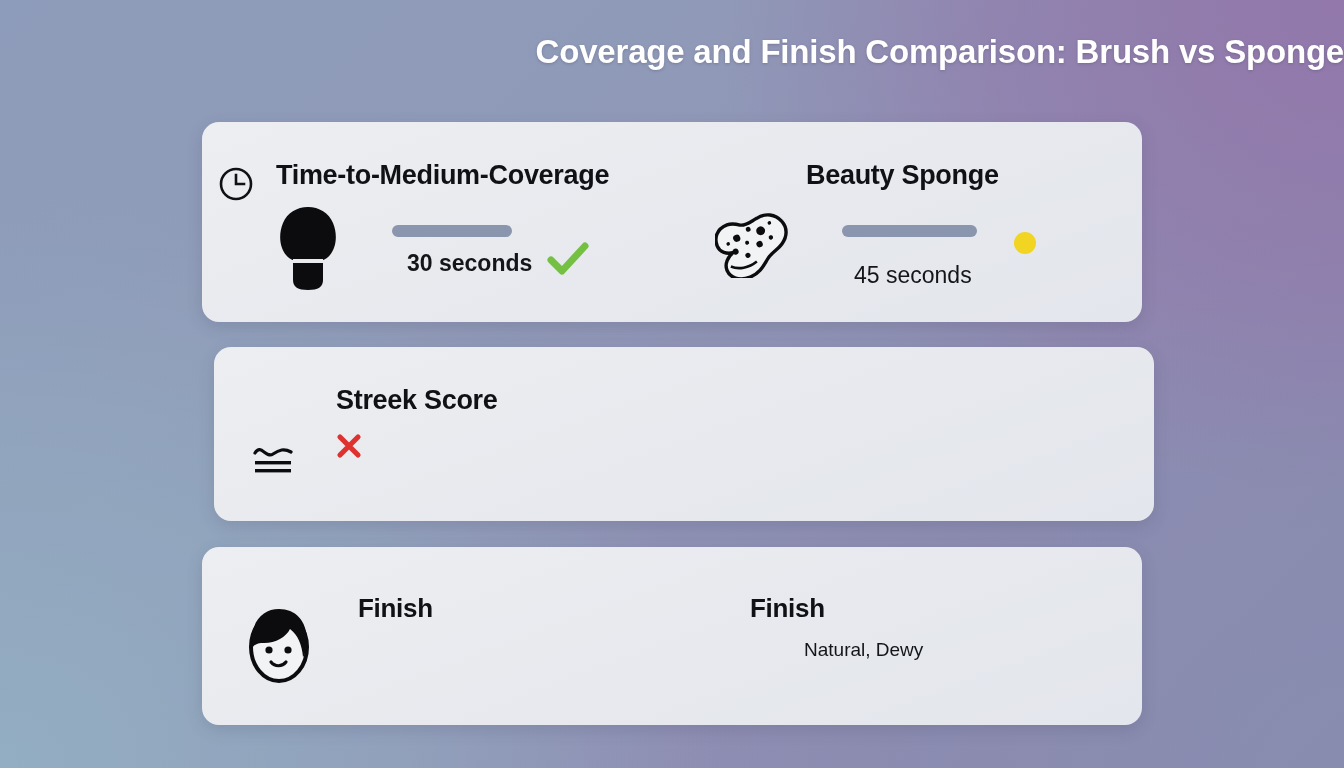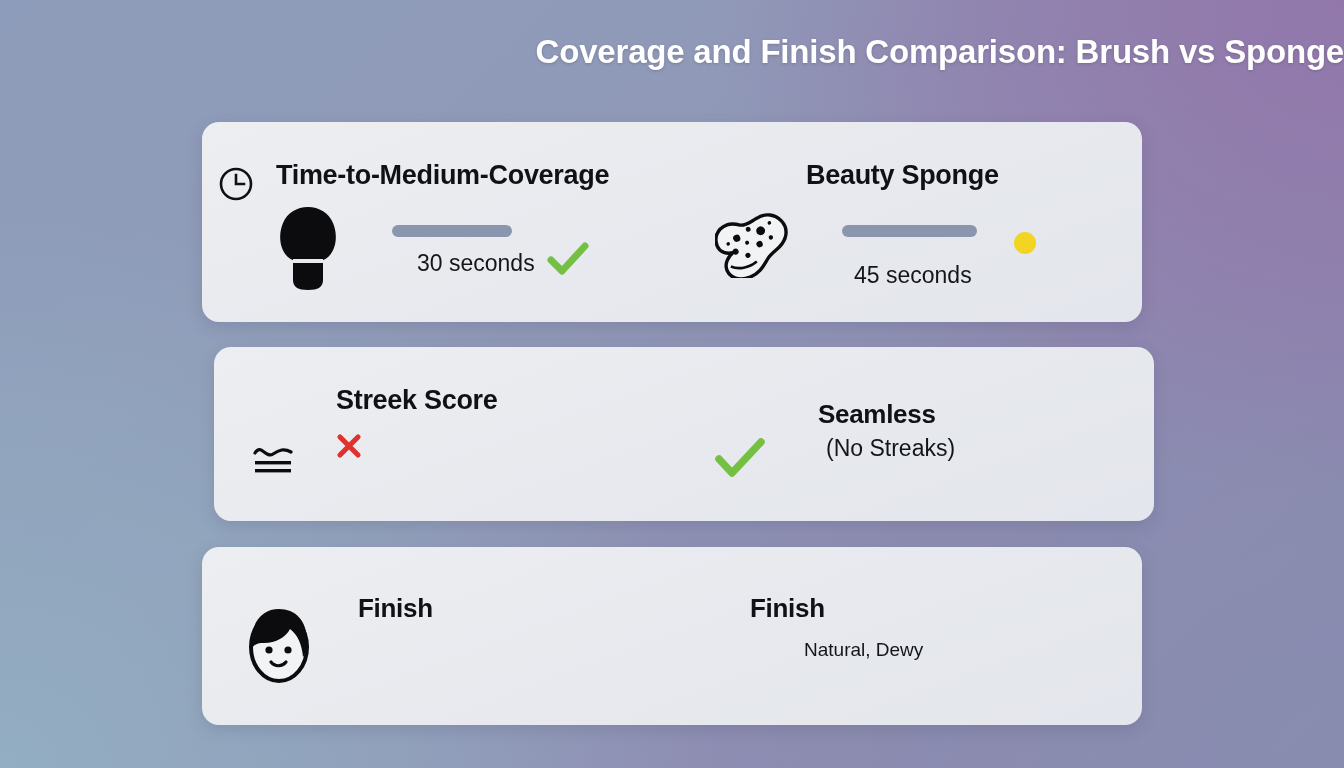--- a/index.html
+++ b/index.html
@@ -78,21 +78,21 @@
     background: #8a96ad;
   }
   .bar-brush  { left: 190px; top: 103px; width: 120px; }
   .bar-sponge { left: 170px; top: 103px; width: 135px; }
 
   .secs {
     position: absolute;
     font-size: 23px;
     color: #141519;
   }
-  .secs-brush  { left: 215px; top: 128px; }
+  .secs-brush  { left: 205px; top: 128px; font-weight: bold; }
   .secs-sponge { left: 182px; top: 116px; margin-top: 24px; }
 
   .status-mark { position: absolute; }
   .check-brush { left: 345px; top: 120px; }
   .dot-yellow  {
     left: 342px; top: 110px;
     width: 22px; height: 22px; border-radius: 50%;
     background: #f2d422;
   }
 
@@ -234,29 +234,20 @@
     <span class="xmark-wrap">
       <svg width="26" height="26" viewBox="0 0 26 26">
         <path d="M4 4 L22 22 M22 4 L4 22" fill="none" stroke="#e03131" stroke-width="5.2" stroke-linecap="round"></path>
       </svg>
     </span>
 
     <div class="streak-text">
     </div>
   </div>
 
-  <div class="col col-right">
-    <span class="check-seamless">
-      <svg width="52" height="42" viewBox="0 0 52 42">
-        <path d="M5 22 L18 36 L47 5" fill="none" stroke="#74c043" stroke-width="7.5" stroke-linecap="round" stroke-linejoin="round"></path>
-      </svg>
-    </span>
-    <div class="head-seamless">Seamless</div>
-    <div class="sub-seamless">(No Streaks)</div>
-  </div>
 </section>
 
 <section class="card" id="card-finish">
 
   <div class="col col-left">
     <span class="face-wrap">
       <svg width="66" height="80" viewBox="0 0 66 80">
         <ellipse cx="33" cy="42" rx="28" ry="34" fill="#f2f3f5" stroke="#0c0c0f" stroke-width="4"></ellipse>
         <path d="M5 40
                  C5 16 17 4 33 4

